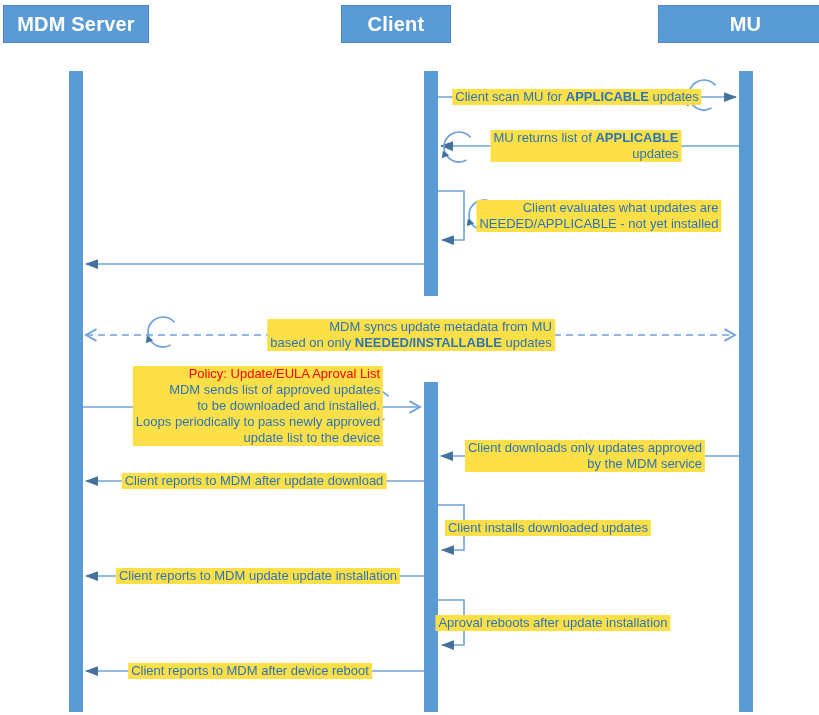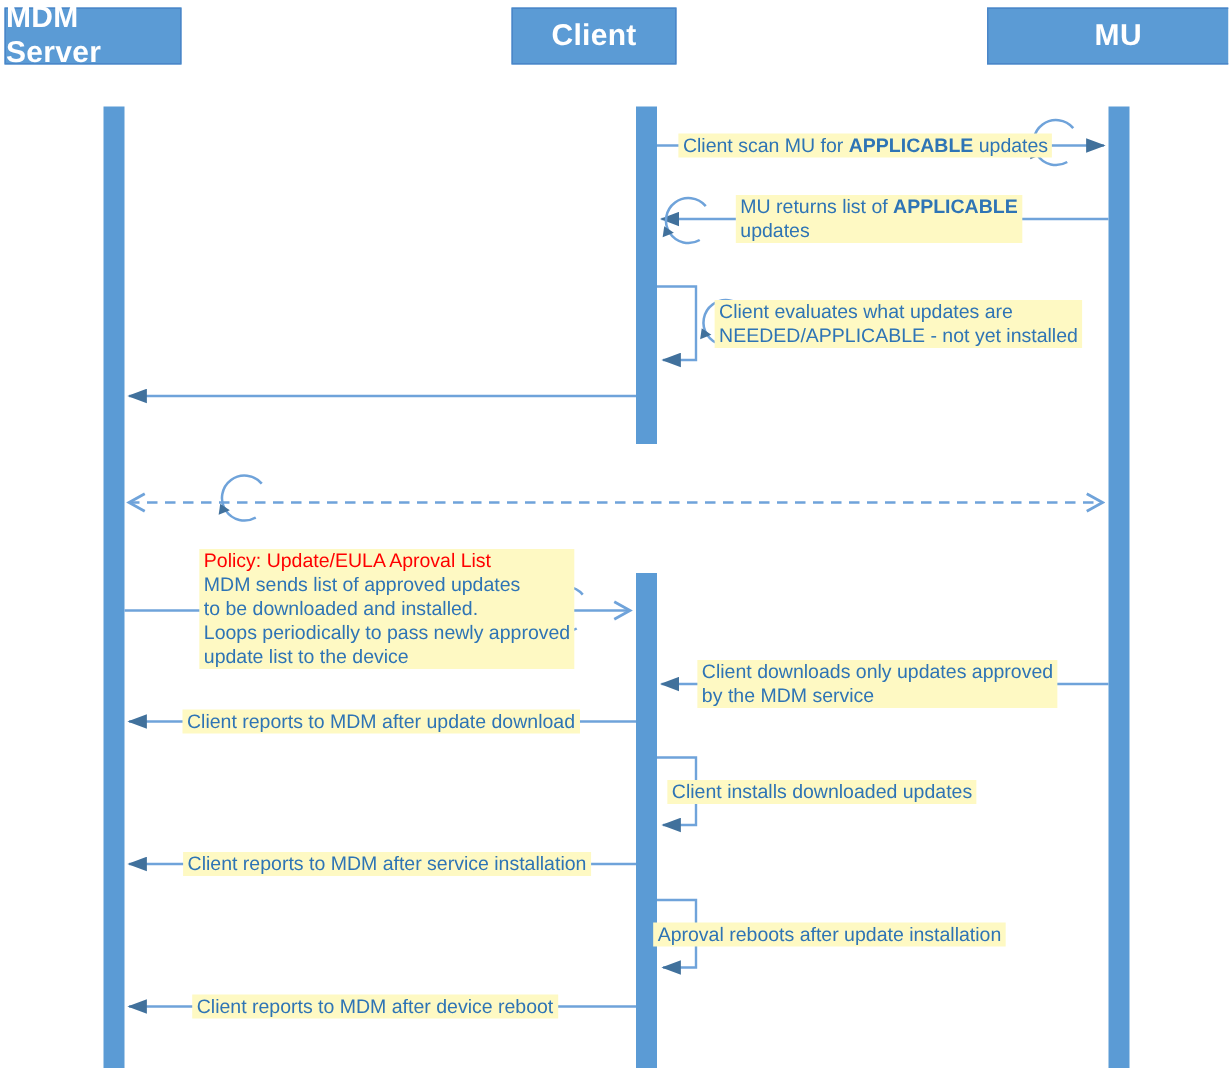--- a/index.html
+++ b/index.html
@@ -9,31 +9,31 @@
   }
   .actor-box{
     position:absolute;top:5px;height:38px;background:#5B9BD5;border:1px solid #4A86C8;
     display:flex;align-items:center;justify-content:center;box-sizing:border-box;
   }
   .actor-box span{color:#fff;font-weight:bold;font-size:20px;letter-spacing:.2px;}
   .lifeline{position:absolute;width:14px;background:#5B9BD5;}
   svg.layer{position:absolute;left:0;top:0;z-index:2;}
   .msg{
     position:absolute;z-index:3;transform:translate(-50%,-50%);
-    color:#2E74B5;font-size:13px;line-height:16px;text-align:left;
-    background:#fef9c3;white-space:nowrap;padding:0 3px;
+    color:#2E74B5;font-size:13px;line-height:16px;text-align:right;
+    background:#fde047;white-space:nowrap;padding:0 3px;
   }
   .msg b,.msg .b{font-weight:bold;}
 </style>
 </head>
 <body>
 
 <div id="canvas">
 
-  <div class="actor-box" style="left:3px;width:118px;">
+  <div class="actor-box" style="left:3px;width:146px;">
     <span>MDM Server</span>
   </div>
   <div class="actor-box" style="left:341px;width:110px;">
     <span>Client</span>
   </div>
   <div class="actor-box" style="left:658px;width:175px;text-align:center;">
     <span>MU</span>
   </div>
 
   <div class="lifeline" style="left:69px;top:71px;height:641px;"></div>
@@ -81,21 +81,22 @@
     <path d="M 424 576 L 86 576" stroke="#6FA3DA" stroke-width="1.6" fill="none" marker-end="url(#mf)"></path>
 
     <path d="M 438 600 L 464 600 L 464 645 L 442 645" stroke="#6FA3DA" stroke-width="1.6" fill="none" marker-end="url(#mf)"></path>
 
     <path d="M 424 671 L 86 671" stroke="#6FA3DA" stroke-width="1.6" fill="none" marker-end="url(#mf)"></path>
   </svg>
 
   <div class="msg" style="left:577px;top:97px;">Client scan MU for <span class="b">APPLICABLE</span> updates</div>
   <div class="msg" style="left:586px;top:146px;">MU returns list of <span class="b">APPLICABLE</span><br>updates</div>
   <div class="msg" style="left:599px;top:216px;">Client evaluates what updates are<br>NEEDED/APPLICABLE - not yet installed</div>
+  <div class="msg" style="left:411px;top:335px;">MDM syncs update metadata from MU<br>based on only <span class="b">NEEDED/INSTALLABLE</span> updates</div>
   <div class="msg" style="left:258px;top:406px;"><span style="color: rgb(255, 0, 0);">Policy: Update/EULA Aproval List</span><br>MDM sends list of approved updates<br>to be downloaded and installed.<br>Loops periodically to pass newly approved<br>update list to the device</div>
   <div class="msg" style="left:585px;top:456px;">Client downloads only updates approved<br>by the MDM service</div>
   <div class="msg" style="left:254px;top:481px;">Client reports to MDM after update download</div>
   <div class="msg" style="left:548px;top:528px;">Client installs downloaded updates</div>
-  <div class="msg" style="left:258px;top:576px;">Client reports to MDM after service installation</div>
+  <div class="msg" style="left:258px;top:576px;">Client reports to MDM update update installation</div>
   <div class="msg" style="left:553px;top:623px;">Aproval reboots after update installation</div>
   <div class="msg" style="left:250px;top:671px;">Client reports to MDM after device reboot</div>
 
 </div>
 
 </body></html>

